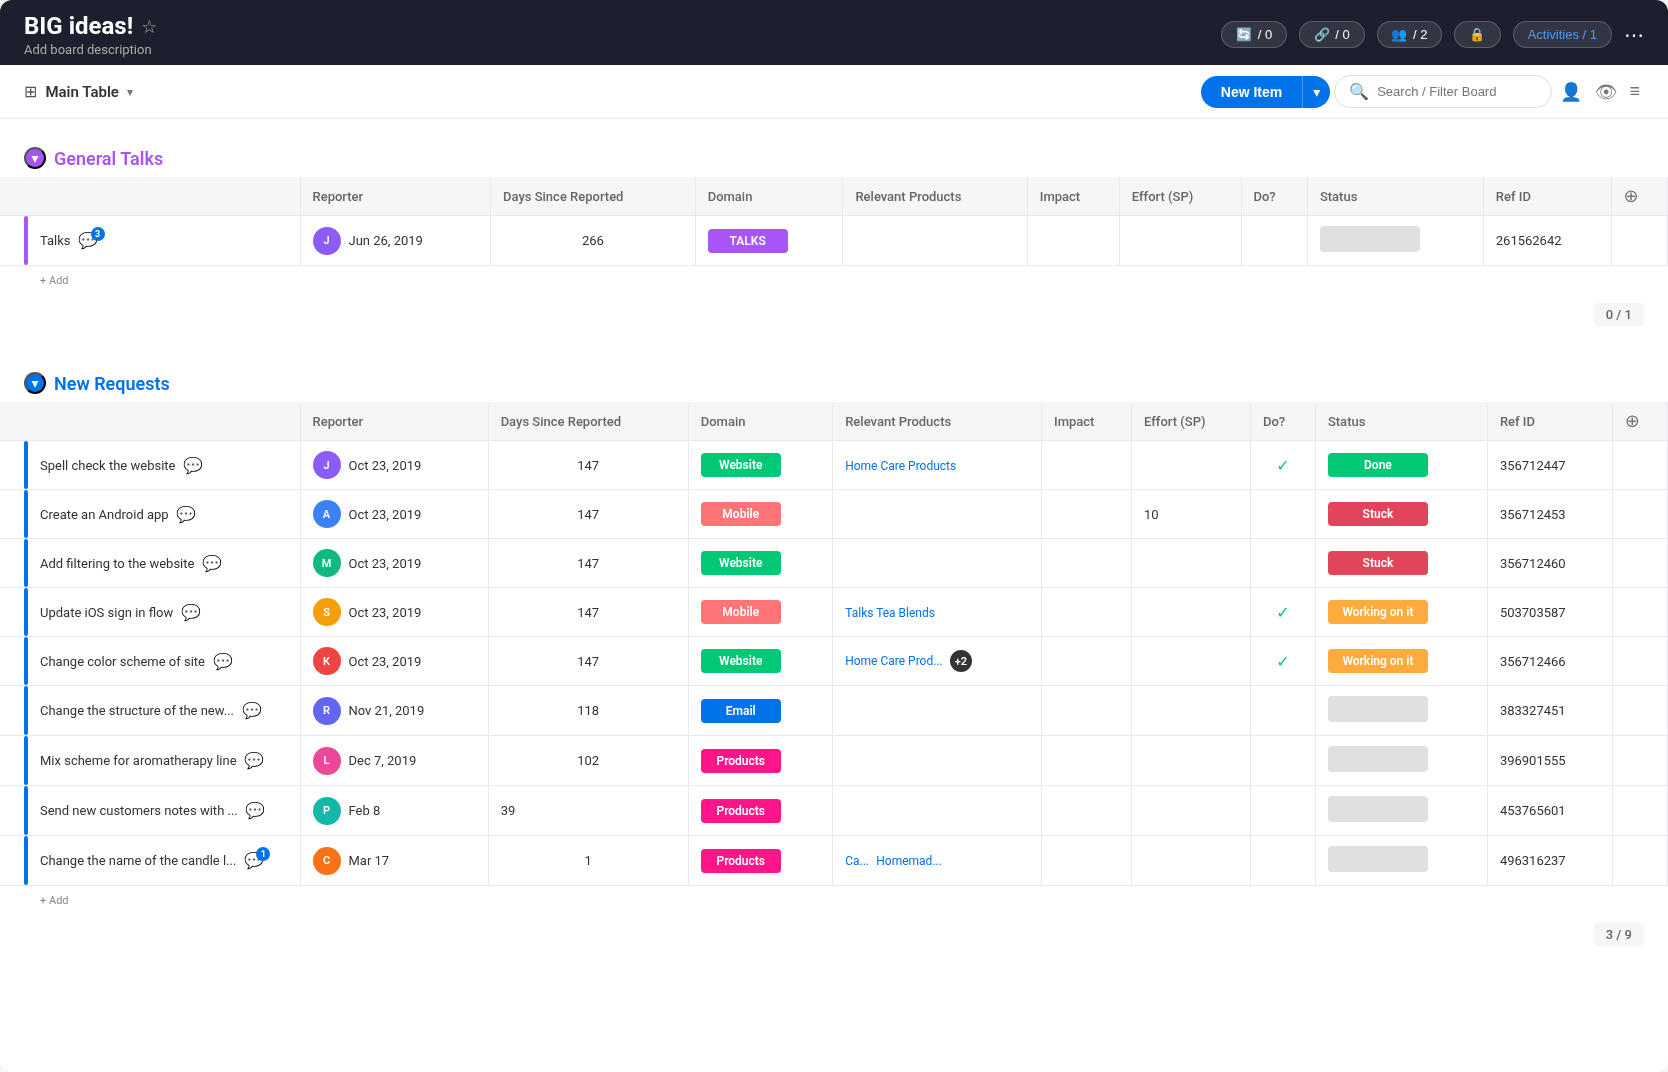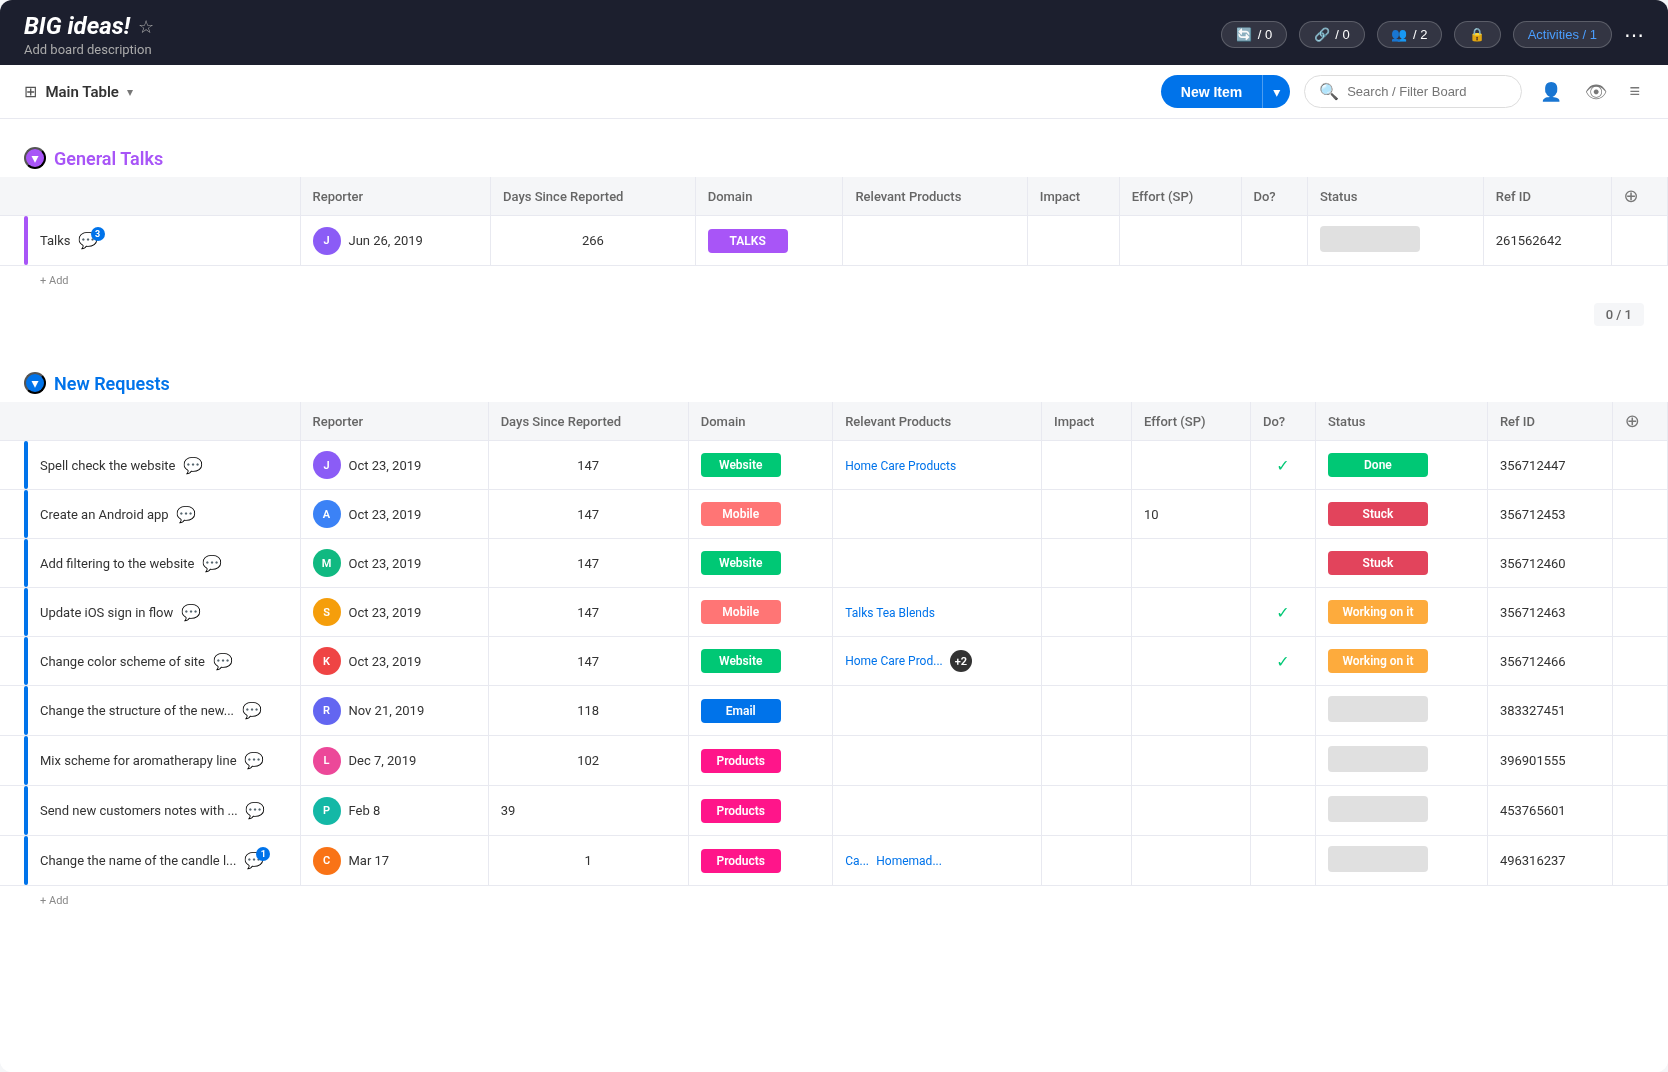--- a/index.html
+++ b/index.html
@@ -27,21 +27,20 @@
       display: flex;
       align-items: center;
       justify-content: space-between;
       flex-shrink: 0;
     }
     .header-left { display: flex; align-items: center; gap: 8px; }
     .board-title {
       font-size: 24px;
       font-weight: 700;
       color: #fff;
-      font-style: italic;
     }
     .star-icon { color: #aaa; font-size: 18px; cursor: pointer; }
     .board-desc { font-size: 13px; color: #aaa; margin-top: 2px; }
     .header-right { display: flex; align-items: center; gap: 12px; }
     .header-btn {
       display: flex; align-items: center; gap: 5px;
       background: rgba(255,255,255,0.1);
       border: 1px solid rgba(255,255,255,0.2);
       border-radius: 20px;
       padding: 5px 14px;
@@ -72,21 +71,21 @@
       flex-shrink: 0;
     }
     .toolbar-left { display: flex; align-items: center; gap: 8px; }
     .table-icon { font-size: 16px; color: #555; }
     .main-table-label {
       font-size: 15px;
       font-weight: 600;
       color: #333;
     }
     .dropdown-arrow { color: #777; font-size: 12px; cursor: pointer; }
-    .toolbar-right { display: flex; gap: 14px; }
+    .toolbar-right { display: flex; align-items: center; gap: 4px; }
     .new-item-btn {
       background: #0073ea;
       color: #fff;
       border: none;
       border-radius: 20px 0 0 20px;
       padding: 8px 20px;
       font-size: 14px;
       font-weight: 600;
       cursor: pointer;
     }
@@ -543,21 +542,21 @@
     </td>
     <td style="text-align:center">147</td>
     <td>
       <span class="domain-badge" style="background:#ff7575">Mobile</span>
     </td>
     <td><span class="product-link">Talks Tea Blends</span></td>
     <td></td>
     <td style="text-align:center"></td>
     <td style="text-align:center"><span class="check-icon">✓</span></td>
     <td><span class="status-badge" style="background:#fdab3d">Working on it</span></td>
-    <td>356712463</td>
+    <td>503703587</td>
     <td></td>
   </tr>
               <tr>
     <td>
       <div class="row-color-bar" style="background:#0073ea"></div>
       <div class="row-name">
         <span class="row-name-text">Change color scheme of site</span>
         <span class="comment-icon" style="color:#ddd">💬</span>
       </div>
     </td>
@@ -684,16 +683,19 @@
     <td style="text-align:center"></td>
     <td style="text-align:center"></td>
     <td><span class="status-empty"></span></td>
     <td>496316237</td>
     <td></td>
   </tr>
             </tbody>
         </table>
         <div class="add-row">+ Add</div>
       </div>
+      <div class="section-footer">
+        <span class="section-count">3 / 9</span>
+      </div>
     </div>
 
   </div>
 </div>
 
 </body></html>

